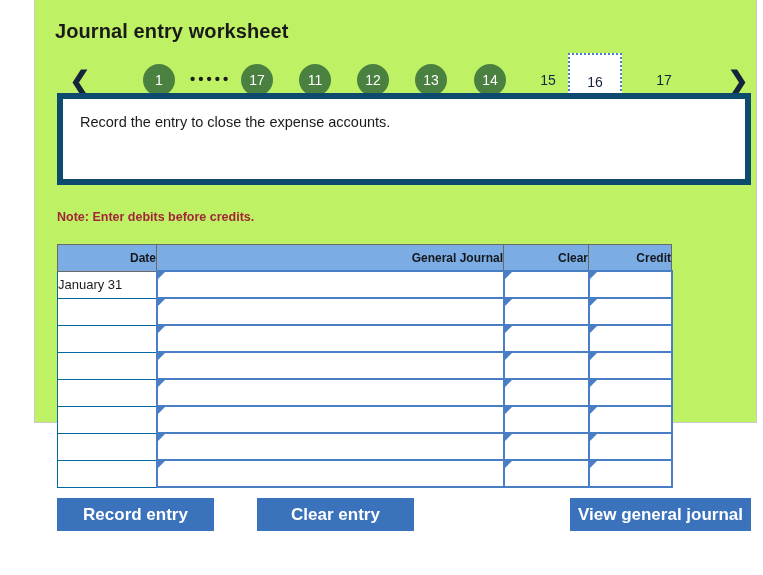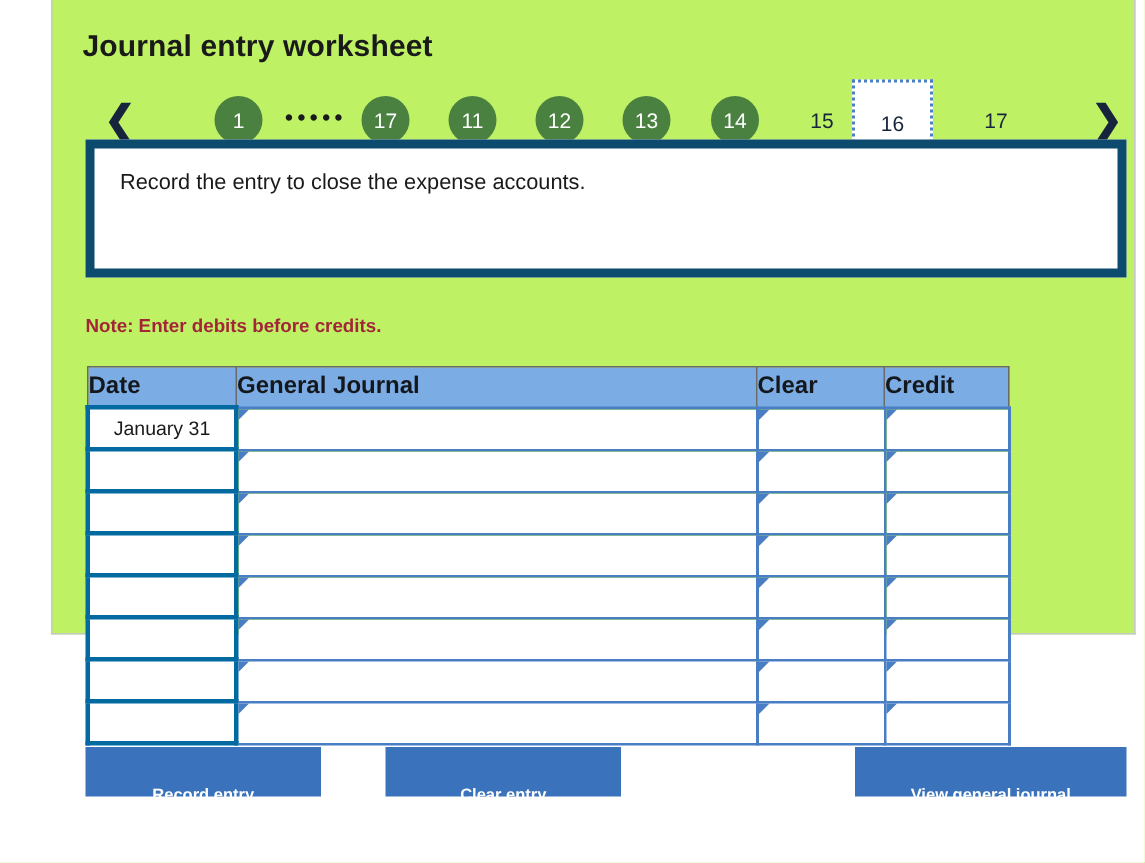--- a/index.html
+++ b/index.html
@@ -137,42 +137,41 @@
   #journal-table {
     position: absolute;
     left: 22px;
     top: 245px;
     border-collapse: collapse;
     table-layout: fixed;
   }
   #journal-table th {
     background: #7bace4;
     border: 1px solid #6a6a6a;
-    font-size: 16px;
+    font-size: 12px;
     font-weight: bold;
     color: #14181d;
     height: 25px;
     padding: 0;
-    text-align: left;
+    text-align: right;
   }
   .col-date  { width: 99px; }
   .col-gj    { width: 347px; }
   .col-debit { width: 85px; }
   .col-credit{ width: 83px; }
 
   #journal-table td {
     padding: 0;
     height: 25px;
   }
   td.date-cell {
-    border: 3px solid #0369a1;
+    border: 1px solid #0369a1;
     background: #ffffff;
     font-size: 13px;
     color: #1a1a1a;
-    text-align: center;
     height: 27px;
   }
   td.field {
     background: #ffffff;
     border: 2px solid #4a7ec4;
     position: relative;
     height: 27px;
   }
   td.field::before {
     content: "";
@@ -185,28 +184,28 @@
     border-bottom: 7px solid transparent;
   }
 
   
   .btn {
     position: absolute;
     top: 499px;
     height: 33px;
     background: #3a72bc;
     color: #ffffff;
-    font-size: 11px;
+    font-size: 17px;
     font-weight: bold;
     border: none;
     cursor: pointer;
     text-align: center;
     line-height: 33px;
     font-family: "Liberation Sans", sans-serif;
-    padding: 16px;
+    padding: 0;
   }
   #btn-record { left: 22px;  width: 157px; }
   #btn-clear  { left: 222px; width: 157px; }
   #btn-view   { left: 535px; width: 181px; }
 </style>
 </head>
 <body>
 
 <div id="panel">
 

